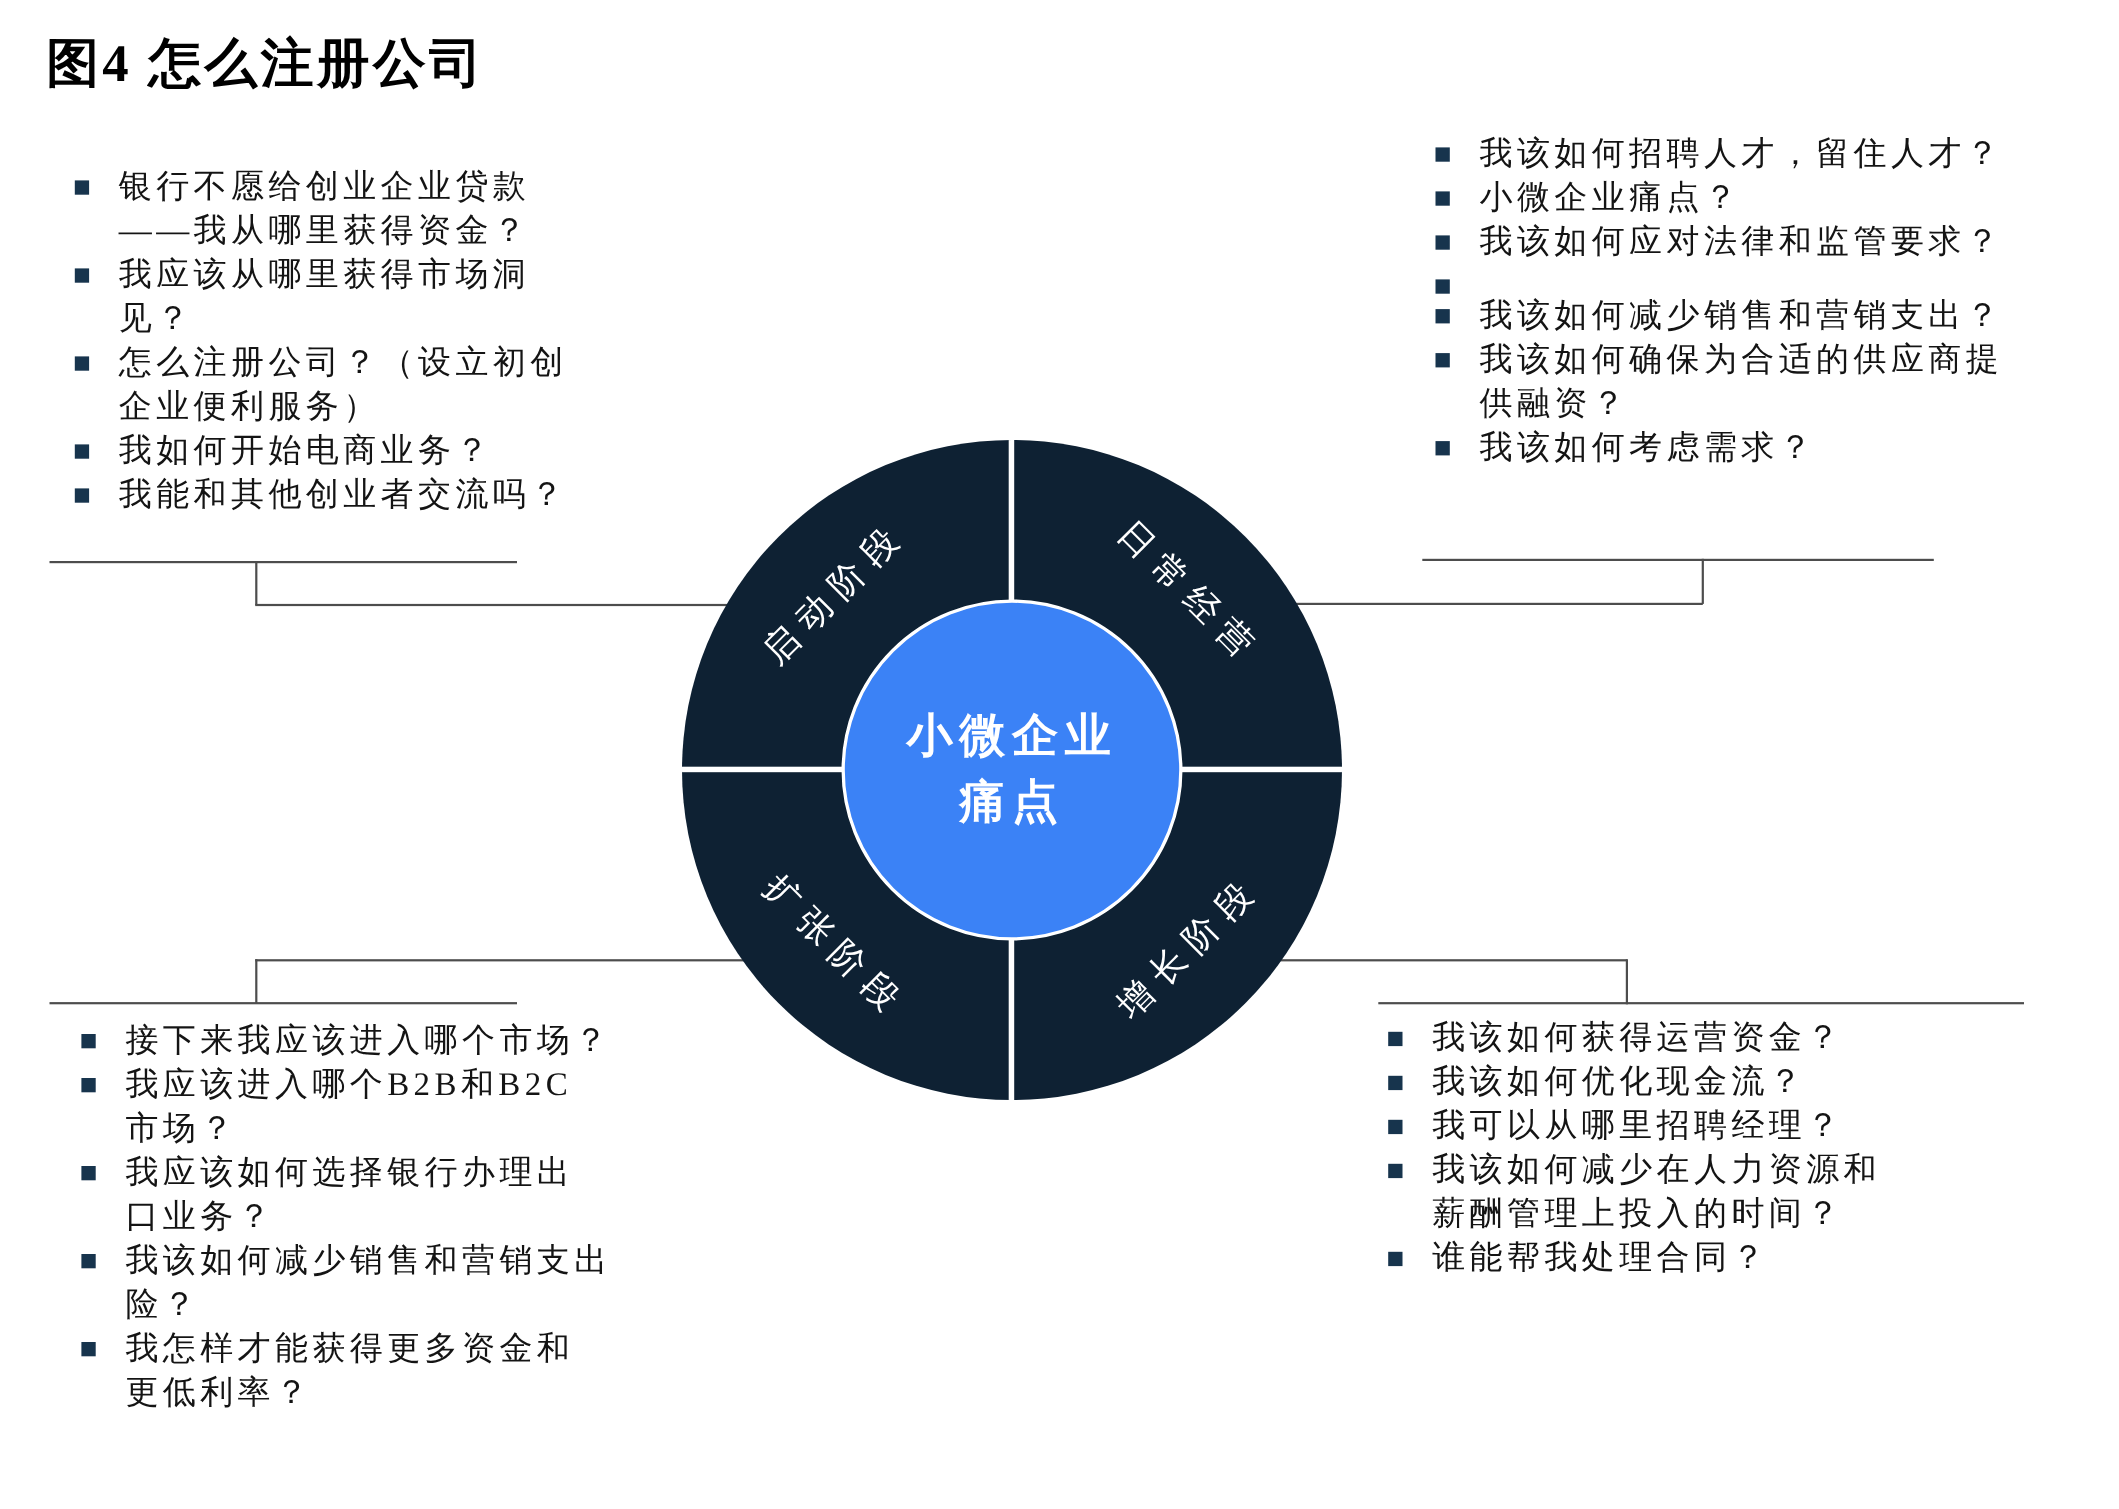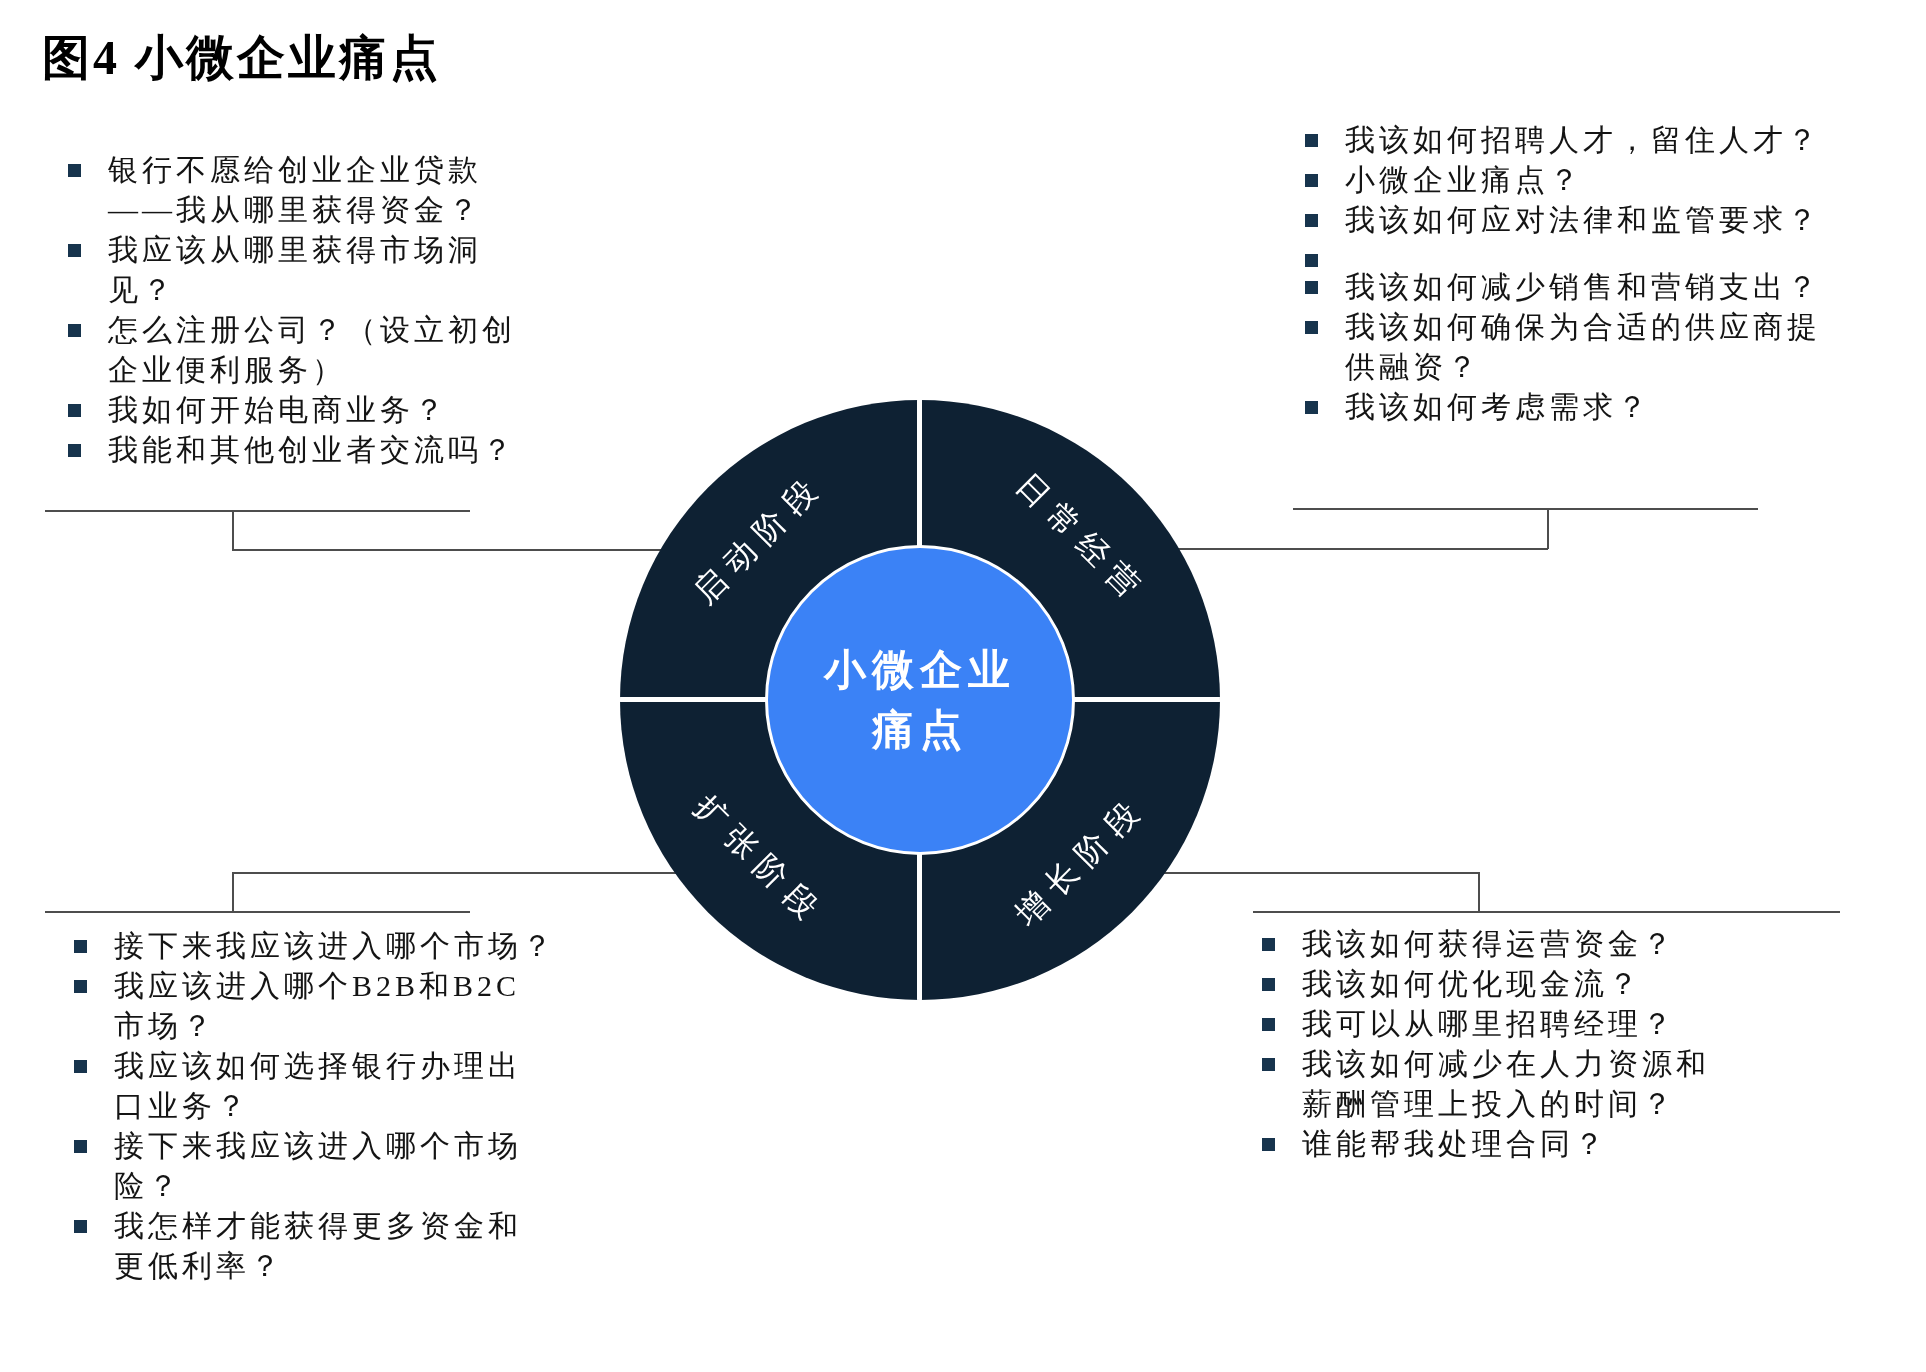--- a/index.html
+++ b/index.html
@@ -55,21 +55,21 @@
   .ql-br{left:461px;top:461px;transform:translate(-50%,-50%) rotate(-45deg);}
   
   .plist-tl{left:68px;top:150px;width:480px;}
   .plist-tr{left:1305px;top:120px;width:575px;}
   .plist-bl{left:74px;top:926px;width:500px;}
   .plist-br{left:1262px;top:924px;width:540px;}
 </style>
 </head>
 <body>
 
-<div class="title">图4 小微企业痛点</div>
+<div class="title">图4 怎么注册公司</div>
 
 <div class="cline h" style="left:45px;top:510px;width:425px;"></div>
 <div class="cline v" style="left:232px;top:510px;height:40px;"></div>
 <div class="cline h" style="left:232px;top:549px;width:468px;"></div>
 
 <div class="cline h" style="left:1293px;top:508px;width:465px;"></div>
 <div class="cline v" style="left:1547px;top:508px;height:41px;"></div>
 <div class="cline h" style="left:1140px;top:548px;width:408px;"></div>
 
 <div class="cline h" style="left:232px;top:872px;width:468px;"></div>
@@ -159,21 +159,21 @@
       <div class="ptext">我应该进入哪个B2B和B2C
 市场？</div>
     </div>
   <div class="pitem">
       <span class="bullet"></span>
       <div class="ptext">我应该如何选择银行办理出
 口业务？</div>
     </div>
   <div class="pitem">
       <span class="bullet"></span>
-      <div class="ptext">接下来我应该进入哪个市场
+      <div class="ptext">我该如何减少销售和营销支出
 险？</div>
     </div>
   <div class="pitem">
       <span class="bullet"></span>
       <div class="ptext">我怎样才能获得更多资金和
 更低利率？</div>
     </div>
 </div>
 
 <div class="plist plist-br">

